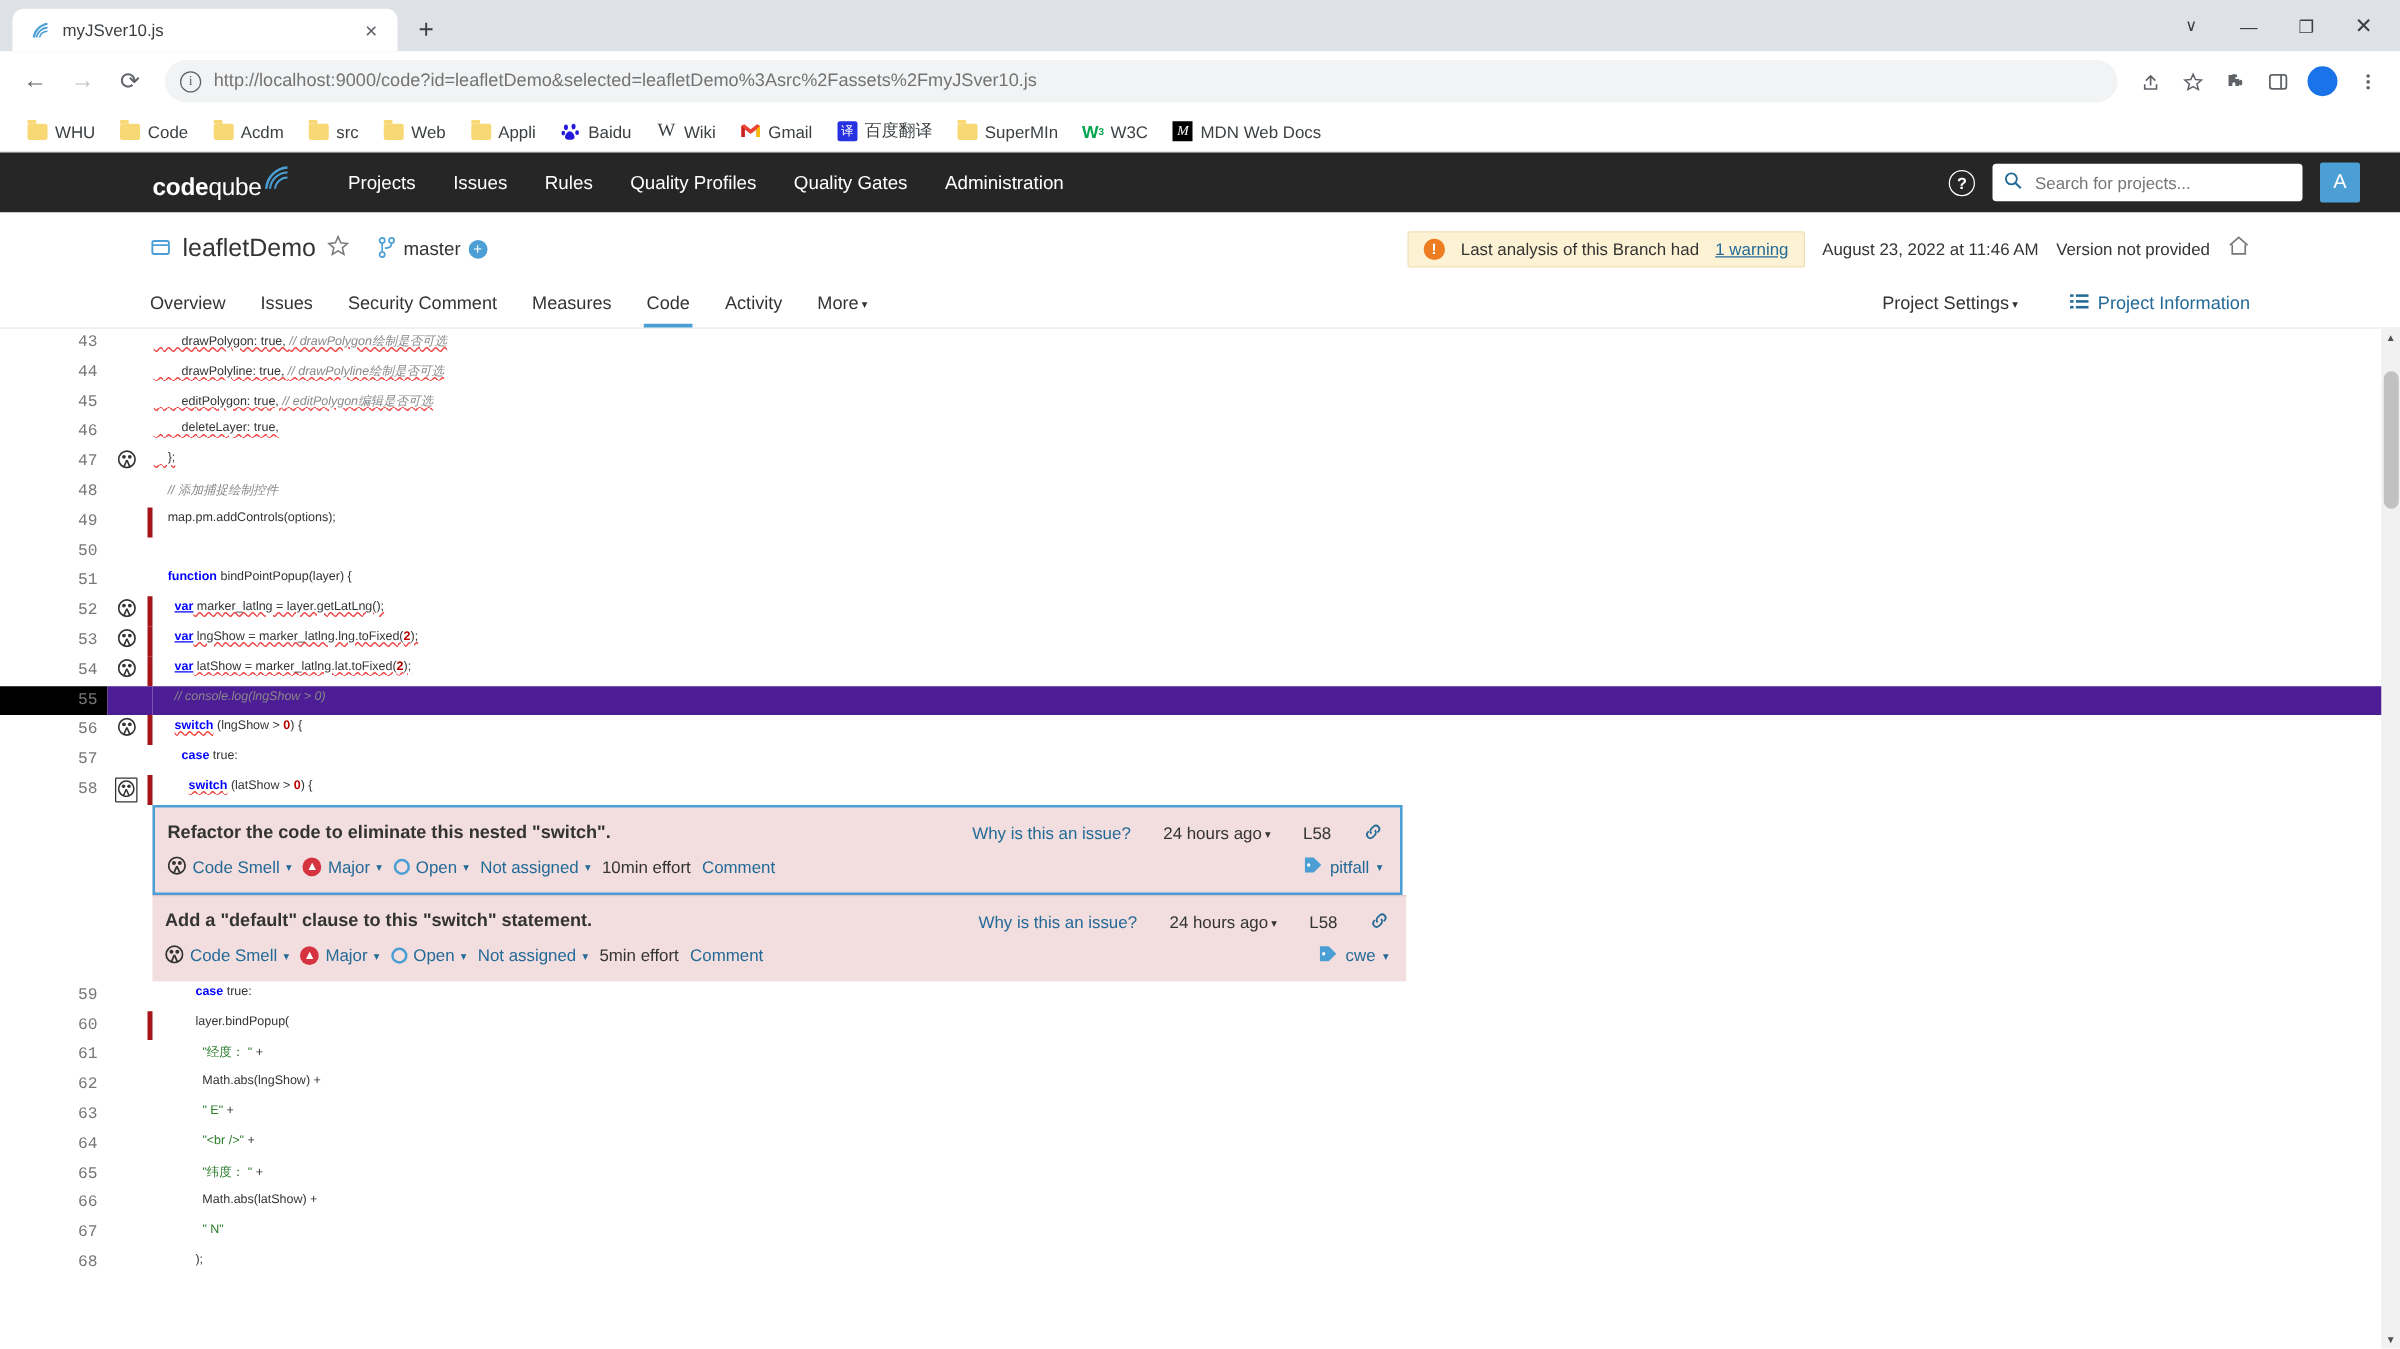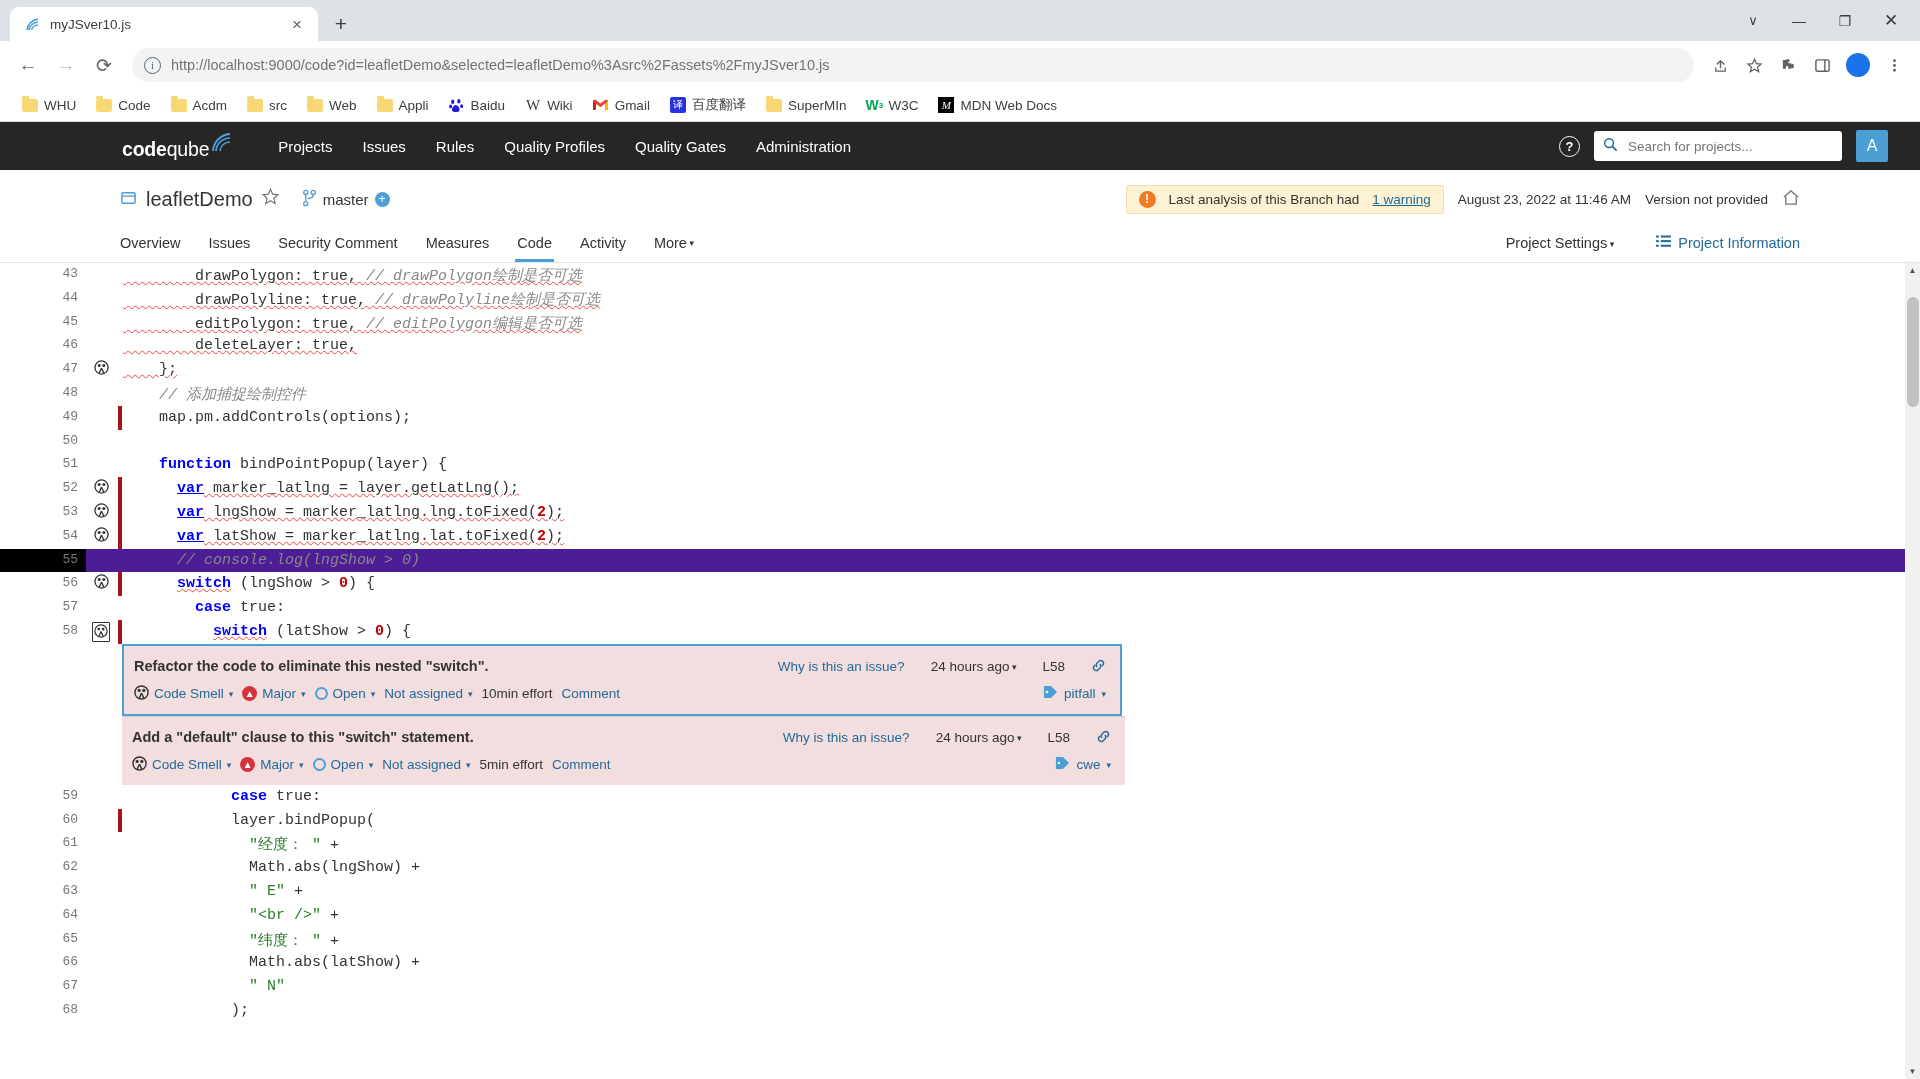--- a/index.html
+++ b/index.html
@@ -197,21 +197,21 @@
     font-family: "Liberation Mono", monospace; font-size: 13px; color: #777;
     vertical-align: top; background: #fff; padding-top: 3px;
   }
   .ln-row.hl td.lnum { background: #000000; }
   td.gut {
     width: 30px; text-align: center; vertical-align: top; padding-top: 2px;
   }
   td.bar { width: 6px; padding: 0; }
   .bar-fill { width: 4px; height: 23.8px; background: #a4161a; margin-left: 2px; }
   td.src {
-    font-family: Liberation Mono, monospace; font-size: 15px; color: #333;
+    font-family: Liberation Sans, sans-serif; font-size: 10px; color: #333;
     white-space: pre; padding-top: 3px; vertical-align: top;
   }
   .smell-ico {
     display: inline-block; width: 15px; height: 15px; line-height: 1;
   }
   .smell-box {
     display: inline-block; border: 1.5px solid #333; padding: 1px 1px 0 1px; border-radius: 1px;
   }
   .kw { color: #00f; font-weight: bold; }
   .kw-u { color: #00f; font-weight: bold; text-decoration: underline; }

